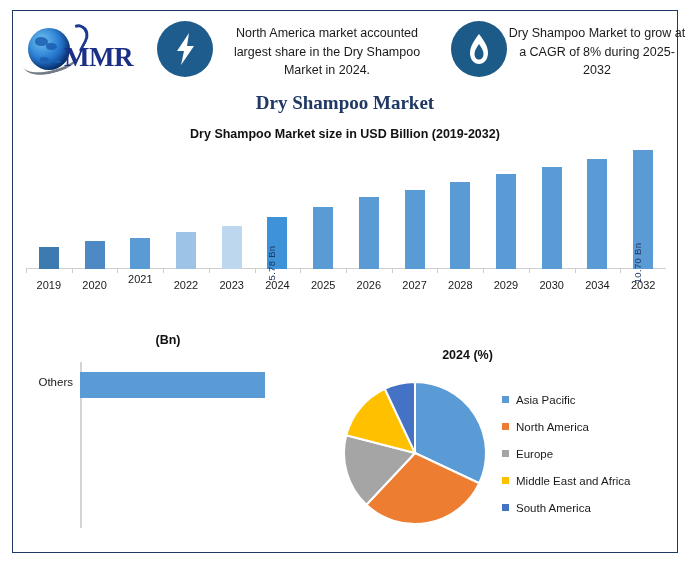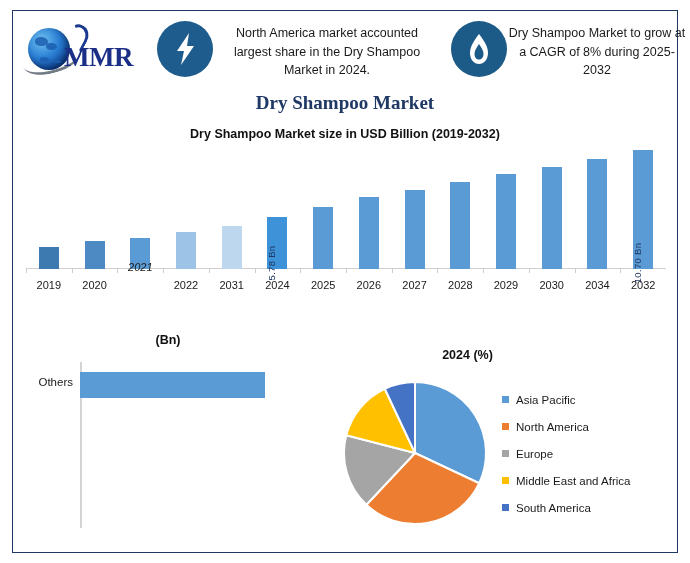--- a/index.html
+++ b/index.html
@@ -205,31 +205,31 @@
       <div class="xlabel" style="width: 45.7143px; left: 0px; bottom: 4px;">2019</div>
       <div class="col-slot" style="left: 45.7143px; width: 45.7143px;">
         <div class="tick"></div>
         <div class="bar" style="height: 28px; background: rgb(77, 138, 195);"></div>
       </div>
       <div class="xlabel" style="width: 45.7143px; left: 45.7143px; bottom: 4px;">2020</div>
       <div class="col-slot" style="left: 91.4286px; width: 45.7143px;">
         <div class="tick"></div>
         <div class="bar" style="height: 31px; background: rgb(91, 155, 213);"></div>
       </div>
-      <div class="xlabel" style="width: 45.7143px; left: 91.4286px; bottom: 22px; font-style: italic;">2021</div>
+      <div class="xlabel" style="width: 45.7143px; left: 91.4286px; bottom: 10px;">2021</div>
       <div class="col-slot" style="left: 137.143px; width: 45.7143px;">
         <div class="tick"></div>
         <div class="bar" style="height: 37px; background: rgb(157, 195, 230);"></div>
       </div>
       <div class="xlabel" style="width: 45.7143px; left: 137.143px; bottom: 4px;">2022</div>
       <div class="col-slot" style="left: 182.857px; width: 45.7143px;">
         <div class="tick"></div>
         <div class="bar" style="height: 43px; background: rgb(189, 215, 238);"></div>
       </div>
-      <div class="xlabel" style="width: 45.7143px; left: 182.857px; bottom: 4px;">2031</div>
+      <div class="xlabel" style="width: 45.7143px; left: 182.857px; bottom: 4px;">2023</div>
       <div class="col-slot" style="left: 228.571px; width: 45.7143px;">
         <div class="tick"></div>
         <div class="bar" style="height: 52px; background: rgb(62, 146, 216);">
           <span class="vlabel">5.78 Bn</span>
         </div>
       </div>
       <div class="xlabel" style="width: 45.7143px; left: 228.571px; bottom: 4px;">2024</div>
       <div class="col-slot" style="left: 274.286px; width: 45.7143px;">
         <div class="tick"></div>
         <div class="bar" style="height: 62px; background: rgb(91, 155, 213);"></div>

